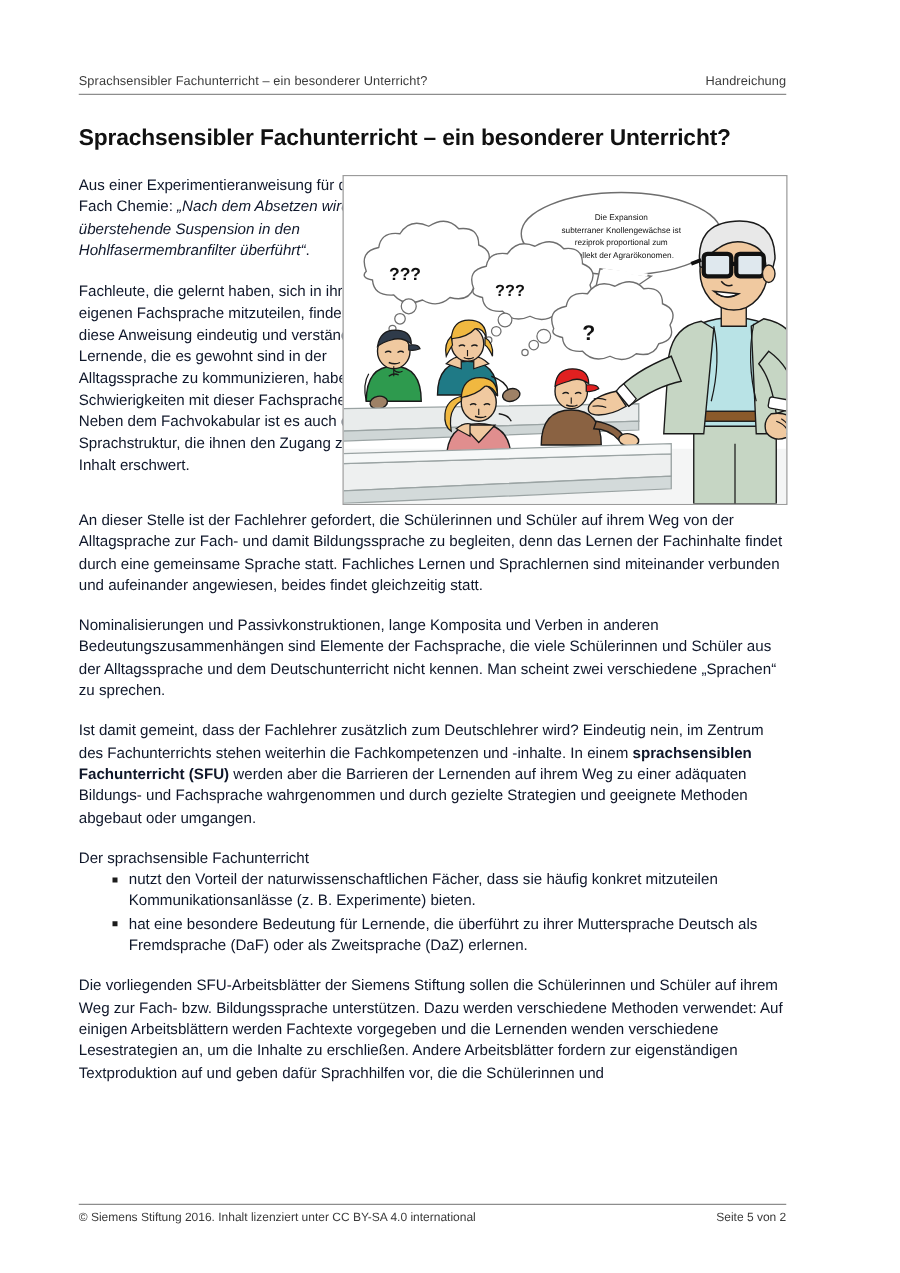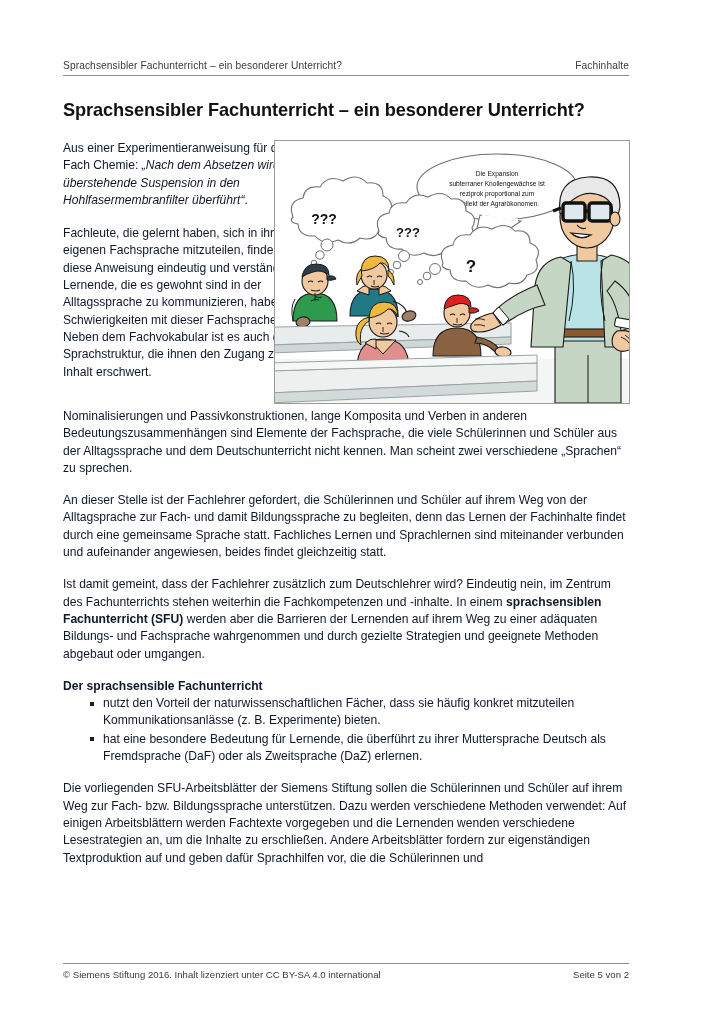--- a/index.html
+++ b/index.html
@@ -51,21 +51,21 @@
 
   
   .content {
     margin-top: 19px;
     font-size: 12.1px;
     line-height: 17.3px;
     color: #0f172a;
     text-align: left;
   }
   p { margin: 0 0 15px 0; }
-  .tight { margin-bottom: 0; font-weight: bold; }
+  .tight { margin-bottom: 0; }
 
   
   .intro-wrap {
     position: relative;
     min-height: 268px;
   }
   .intro-text {
     width: 243px;
   }
   .intro-text p { margin-bottom: 16px; }
@@ -127,21 +127,21 @@
     color: #3a3a3a;
   }
 </style>
 </head>
 <body>
 
 <div class="page">
 
   <div class="doc-header">
     <div>Sprachsensibler Fachunterricht – ein besonderer Unterricht?</div>
-    <div>Fachinhalte</div>
+    <div>Handreichung</div>
   </div>
   <div class="header-rule"></div>
 
   <h1 class="doc-title">Sprachsensibler Fachunterricht – ein besonderer Unterricht?</h1>
 
   <div class="content">
 
     <div class="intro-wrap">
 
       <div class="intro-text">
@@ -305,23 +305,23 @@
             <path d="M302 84 q4 5 9 3" stroke="#1a1a1a" stroke-width="1.2" fill="none"></path>
             <path d="M296 92 q10 8 20 2 q-10 -1 -20 -2 z" fill="#ffffff" stroke="#1a1a1a" stroke-width="1.2"></path>
             <path d="M298 94 q8 5 16 1" stroke="#1a1a1a" stroke-width="1" fill="none"></path>
 
             <ellipse cx="340" cy="78" rx="5" ry="7" fill="#f0c9a0" stroke="#1a1a1a" stroke-width="1.1"></ellipse>
           </g>
         </svg>
       </div>
     </div>
 
+    <p>An dieser Stelle ist der Fachlehrer gefordert, die Schülerinnen und Schüler auf ihrem Weg von der Alltagsprache zur Fach- und damit Bildungssprache zu begleiten, denn das Lernen der Fachinhalte findet durch eine gemeinsame Sprache statt. Fachliches Lernen und Sprachlernen sind miteinander verbunden und aufeinander angewiesen, beides findet gleichzeitig statt.</p>
+
     <p>Nominalisierungen und Passivkonstruktionen, lange Komposita und Verben in anderen Bedeutungszusammenhängen sind Elemente der Fachsprache, die viele Schülerinnen und Schüler aus der Alltagssprache und dem Deutschunterricht nicht kennen. Man scheint zwei verschiedene „Sprachen“ zu sprechen.</p>
-
-    <p>An dieser Stelle ist der Fachlehrer gefordert, die Schülerinnen und Schüler auf ihrem Weg von der Alltagsprache zur Fach- und damit Bildungssprache zu begleiten, denn das Lernen der Fachinhalte findet durch eine gemeinsame Sprache statt. Fachliches Lernen und Sprachlernen sind miteinander verbunden und aufeinander angewiesen, beides findet gleichzeitig statt.</p>
 
     <p><span>Ist damit gemeint, dass der Fachlehrer zusätzlich zum Deutschlehrer wird? Eindeutig nein, im Zentrum des Fachunterrichts stehen weiterhin die Fachkompetenzen und -inhalte. In einem </span><span class="bold">sprachsensiblen Fachunterricht (SFU)</span><span> werden aber die Barrieren der Lernenden auf ihrem Weg zu einer adäquaten Bildungs- und Fachsprache wahrgenommen und durch gezielte Strategien und geeignete Methoden abgebaut oder umgangen.</span></p>
 
     <p class="tight">Der sprachsensible Fachunterricht</p>
     <ul class="bullets">
       <li>nutzt den Vorteil der naturwissenschaftlichen Fächer, dass sie häufig konkret mitzuteilen Kommunikationsanlässe (z. B. Experimente) bieten.</li>
       <li>hat eine besondere Bedeutung für Lernende, die überführt zu ihrer Muttersprache Deutsch als Fremdsprache (DaF) oder als Zweitsprache (DaZ) erlernen.</li>
     </ul>
 
     <p>Die vorliegenden SFU-Arbeitsblätter der Siemens Stiftung sollen die Schülerinnen und Schüler auf ihrem Weg zur Fach- bzw. Bildungssprache unterstützen. Dazu werden verschiedene Methoden verwendet: Auf einigen Arbeitsblättern werden Fachtexte vorgegeben und die Lernenden wenden verschiedene Lesestrategien an, um die Inhalte zu erschließen. Andere Arbeitsblätter fordern zur eigenständigen Textproduktion auf und geben dafür Sprachhilfen vor, die die Schülerinnen und</p>

